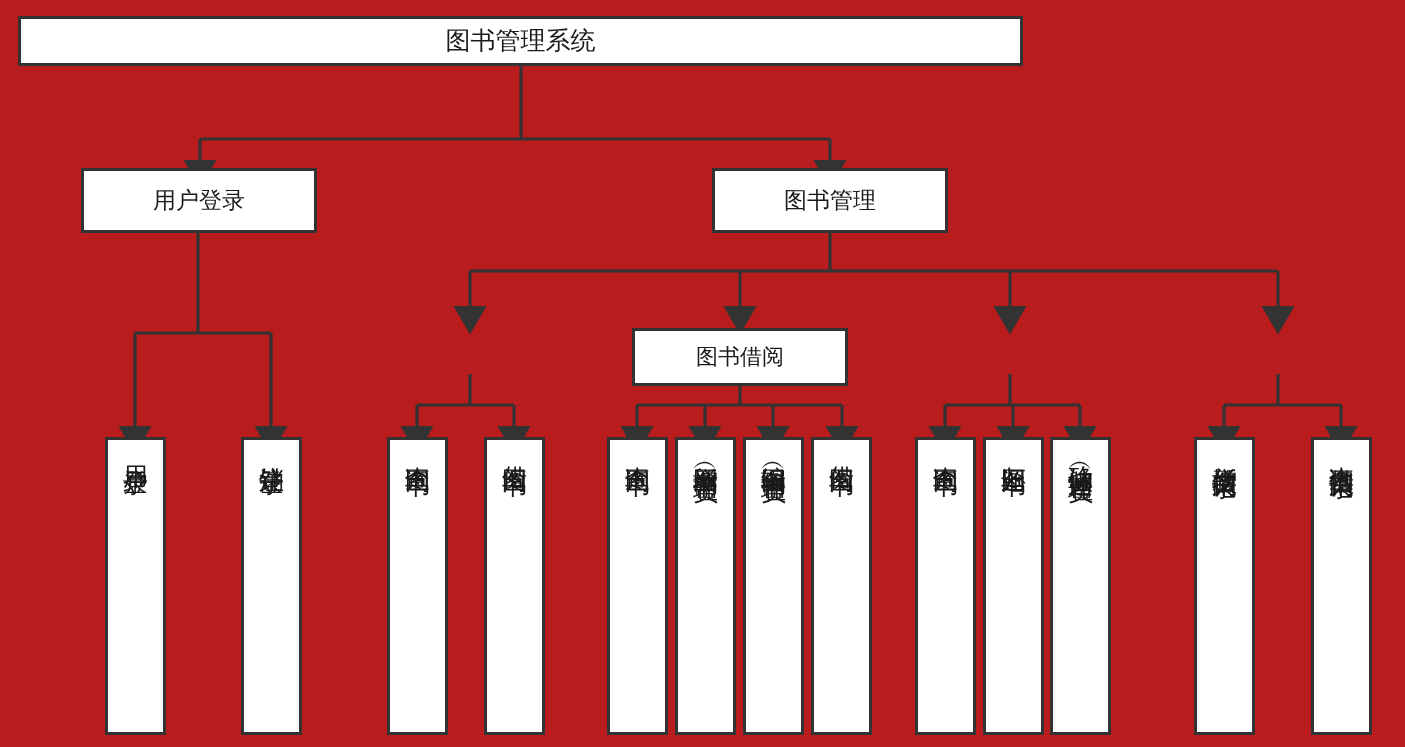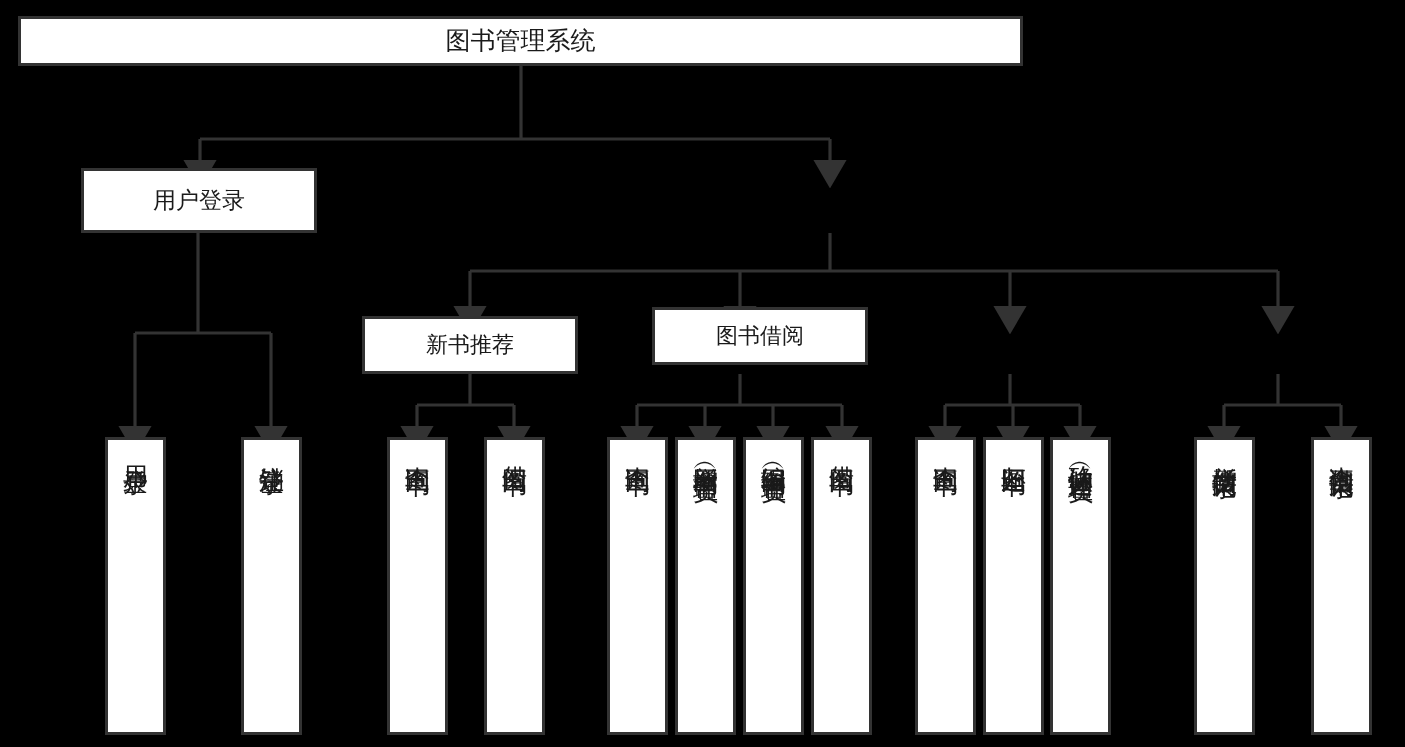--- a/index.html
+++ b/index.html
@@ -8,21 +8,21 @@
     padding: 0;
     background: #ffffff;
   }
   body {
     font-family: "DejaVu Sans", "Liberation Sans", sans-serif;
   }
   #diagram-root {
     position: relative;
     width: 1405px;
     height: 747px;
-    background: #000000;
+    background: #b91c1c;
     overflow: hidden;
   }
   #edge-layer {
     position: absolute;
     left: 0;
     top: 0;
     width: 1405px;
     height: 747px;
     pointer-events: none;
   }
@@ -132,25 +132,25 @@
     </g>
   </svg>
 
   <div class="node node-root" style="left:18px; top:16px; width:1005px; height:50px;">
     <span class="label">图书管理系统</span>
   </div>
 
   <div class="node node-l1" style="left:81px; top:168px; width:236px; height:65px;">
     <span class="label">用户登录</span>
   </div>
+  <div class="node node-l1" style="left:712px; top:168px; width:236px; height:65px;">
+    <span class="label">图书管理</span>
+  </div>
 
-  <div class="node node-l2" style="left:362px; top:316px; width:216px; height:58px;">
-    <span class="label">新书推荐</span>
-  </div>
-  <div class="node node-l2" style="left:632px; top:307px; width:216px; height:58px;margin-left:20px;">
+  <div class="node node-l2" style="left:632px; top:328px; width:216px; height:58px;">
     <span class="label">图书借阅</span>
   </div>
 
   <div class="node node-leaf" style="left:105px; top:437px; width:61px; height:298px;">
     <span class="label">用户登录</span>
   </div>
   <div class="node node-leaf" style="left:241px; top:437px; width:61px; height:298px;">
     <span class="label">注销登录</span>
   </div>
 

